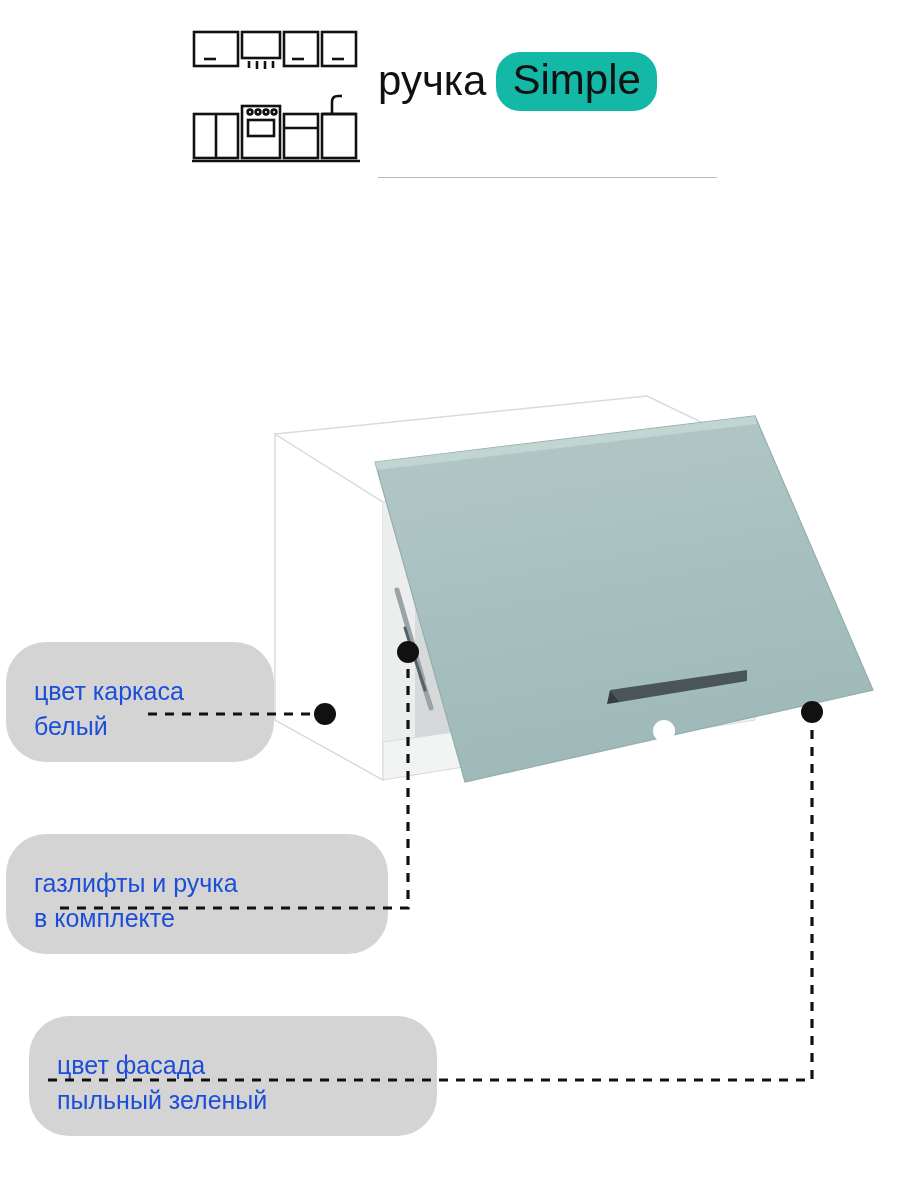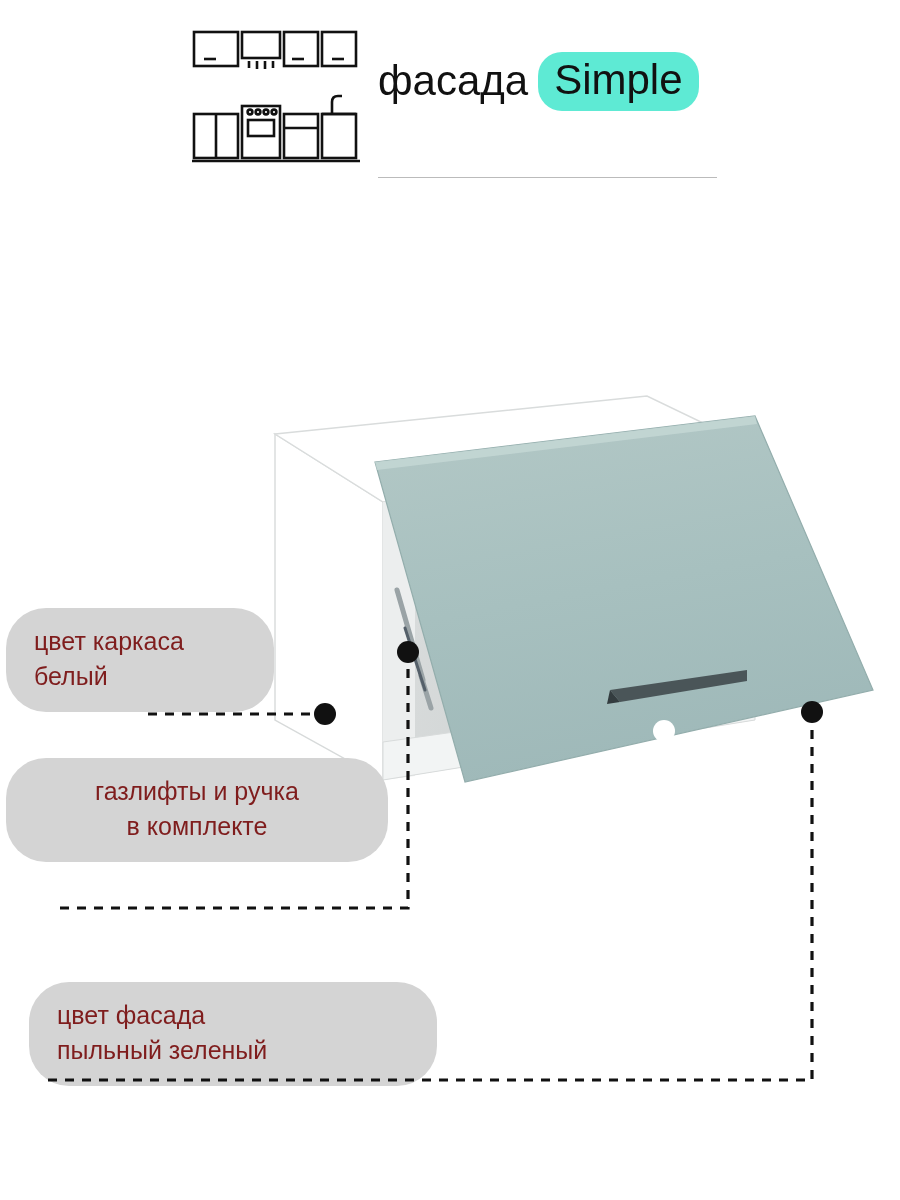--- a/index.html
+++ b/index.html
@@ -42,21 +42,21 @@
     color: #111;
     white-space: nowrap;
   }
   .header-line2 {
     display: flex;
     align-items: center;
     gap: 10px;
   }
   .badge {
     display: inline-block;
-    background: #5eead4;
+    background: #14b8a6;
     border-radius: 24px;
     padding: 2px 16px 5px 16px;
     font-size: 42px;
     line-height: 52px;
     color: #111;
   }
   .header-underline {
     position: absolute;
     left: 186px;
     top: 155px;
@@ -72,29 +72,30 @@
     top: 390px;
     width: 620px;
     height: 430px;
   }
 
   
   .bubble {
     position: absolute;
     background: #d4d4d4;
     border-radius: 40px;
-    color: #7f1d1d;
+    color: #1d4ed8;
     font-size: 25px;
     line-height: 35px;
-    padding: 16px 28px 18px 28px;
+    padding: 32px 28px 18px 28px;
     box-sizing: border-box;
     white-space: pre-line;
+    margin-top: 34px;
   }
   .bubble-frame { left: 6px; top: 608px; width: 268px; }
-  .bubble-lifts { left: 6px; top: 758px; width: 382px; text-align: center; }
+  .bubble-lifts { left: 6px; top: 800px; width: 382px; }
   .bubble-facade { left: 29px; top: 982px; width: 408px; }
 
   
   .leaders {
     position: absolute;
     left: 0; top: 0;
     width: 900px; height: 1200px;
     pointer-events: none;
   }
 </style>
@@ -135,21 +136,21 @@
         <path d="M140 86 L140 74 Q140 68 146 68 L150 68"></path>
         <line x1="130" y1="86" x2="164" y2="86"></line>
 
         <line x1="0" y1="133" x2="168" y2="133"></line>
       </g>
     </svg>
   </div>
 
   <div class="header-text">
     <div class="header-line2">
-      <span>фасада</span>
+      <span>ручка</span>
       <span class="badge">Simple</span>
     </div>
   </div>
 
   <div class="header-underline"></div>
 </div>
 
 <div class="cabinet">
   <svg viewBox="0 0 620 430" width="620" height="430" xmlns="http://www.w3.org/2000/svg">
     <defs>

